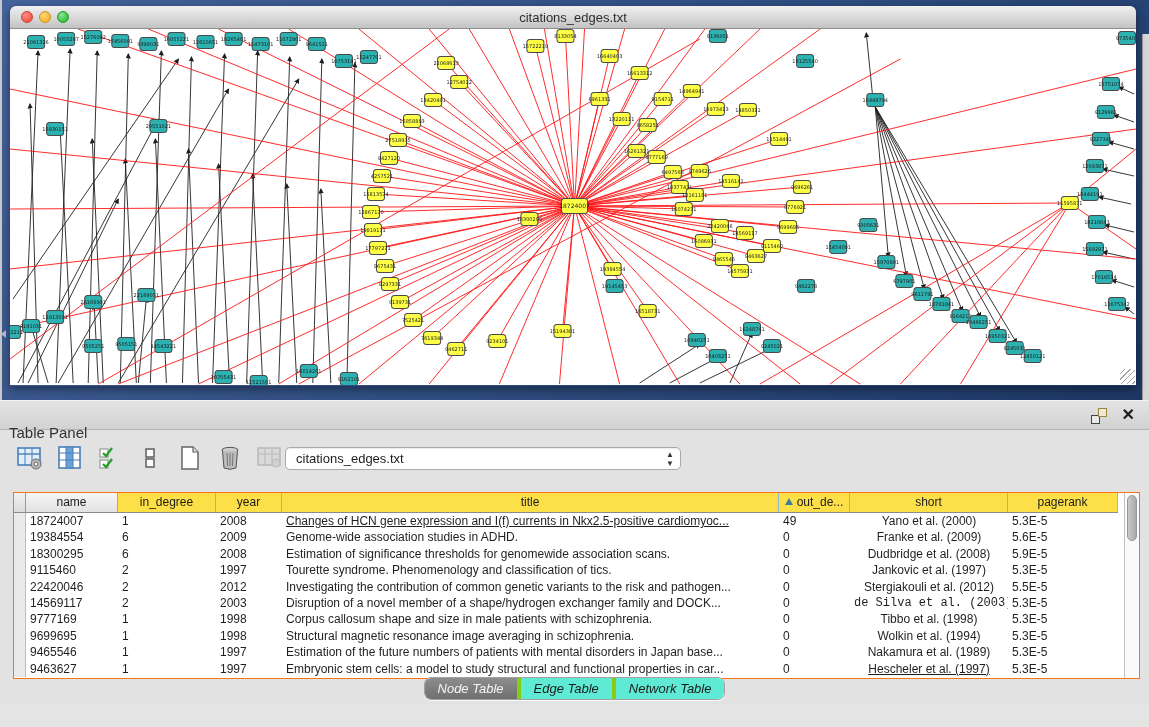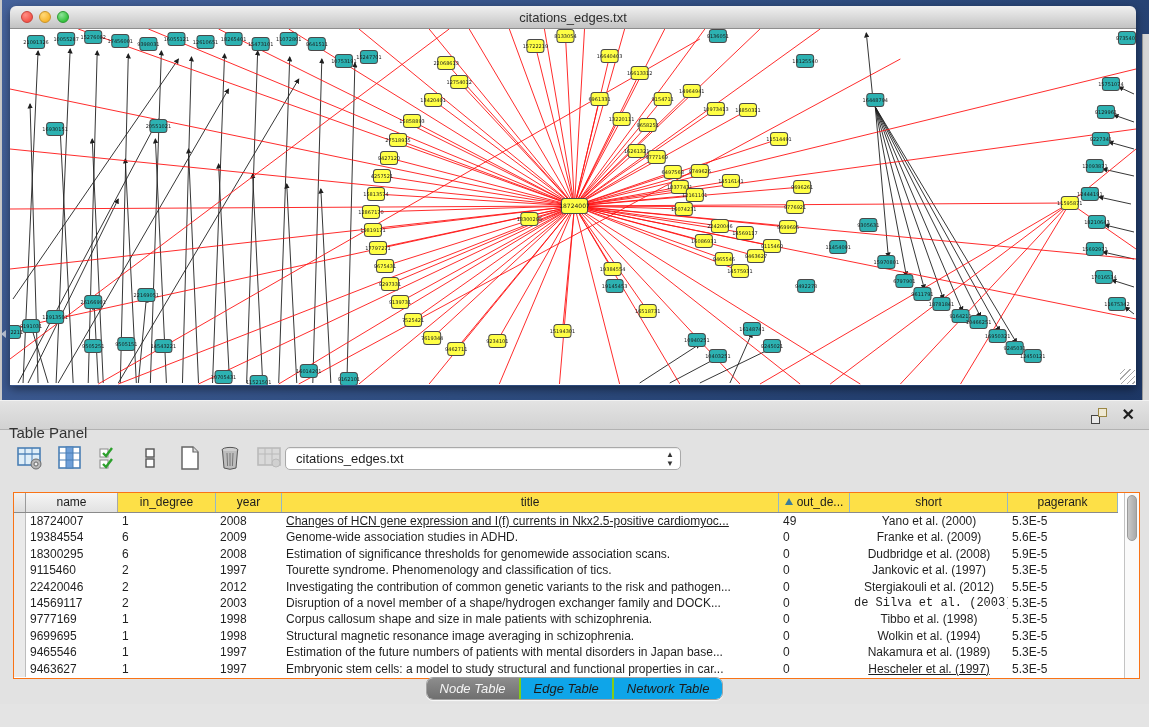--- a/index.html
+++ b/index.html
@@ -62,21 +62,21 @@
   .gutter { width:12px; background:#eaeaea; border-right:1px solid #bdbdbd; }
   .cell { font-size:12px; color:#1f1f1f; line-height:16px; padding:0 4px; white-space:nowrap; overflow:hidden; }
   .cell.center { text-align:center; }
   #vscroll { width:15px; background:#fafafa; border-left:1px solid #c3c3c3; position:relative; }
   #vthumb { position:absolute; left:2px; top:2px; width:10px; height:46px; border-radius:5px;
     background:linear-gradient(90deg,#c9c9c9,#a9a9a9); border:1px solid #9a9a9a; }
 
   #tabbar { position:absolute; left:0; top:273px; width:100%; height:31px; display:flex; justify-content:center; align-items:center; }
   #segment { display:inline-flex; border:1px solid #a2a2a2; border-radius:7px; overflow:hidden; background:#fff;
     box-shadow:0 1px 1px rgba(255,255,255,.8);font-style:italic; }
-  .seg { font-size:13px; color:#1c1c1c; padding:3px 13px; background:#0ea5e9; border-left:2px solid #84cc16; cursor:default; }
+  .seg { font-size:13px; color:#1c1c1c; padding:3px 13px; background:#5eead4; border-left:4px solid #84cc16; cursor:default; }
   .seg:first-child { border-left:none; }
   .seg.active { background:linear-gradient(180deg,#8d8d8d,#6f6f6f); color:#f5f5f5; }
 
   
   #status-bar { position:absolute; left:0; top:704px; width:1149px; height:23px;
     background:linear-gradient(180deg,#ececec,#d9d9d9); border-top:1px solid #b5b5b5; }
   #memory-label { position:absolute; right:30px; top:5px; font-size:11px; color:#222; }
   #memory-dot { position:absolute; right:10px; top:4px; width:13px; height:13px; border-radius:50%;
     background:radial-gradient(circle at 35% 30%,#8ee07f,#3db83d 75%); border:1px solid #6d6d6d; }
 </style>

